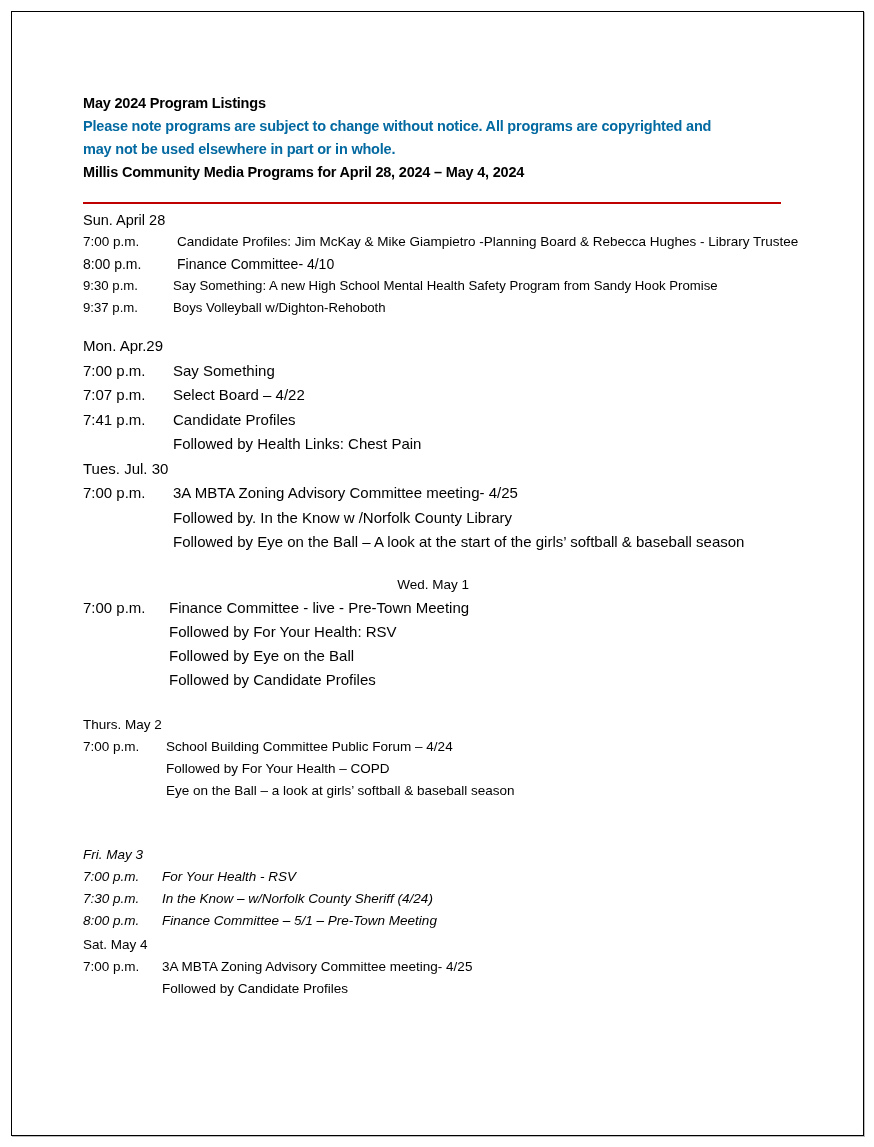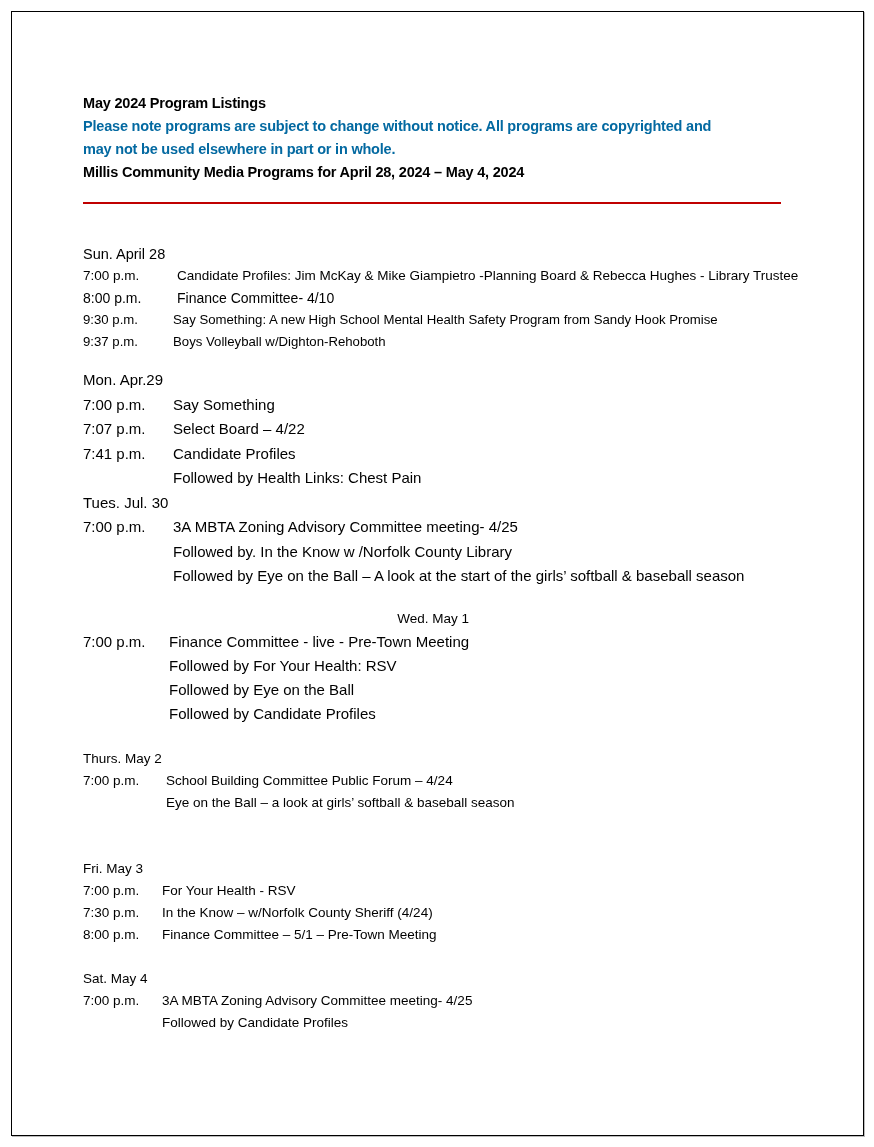--- a/index.html
+++ b/index.html
@@ -4,21 +4,21 @@
 <style>
   html, body { margin: 0; padding: 0; background: #ffffff; }
   body { width: 874px; height: 1147px; position: relative; overflow: hidden;
          font-family: "Liberation Sans", "DejaVu Sans", sans-serif; color: #000; }
   .page-border { position: absolute; left: 11px; top: 11px; width: 853px; height: 1125px;
                  border: 1px solid #000; box-shadow: 1px 1px 0 #bbb; box-sizing: border-box; }
   .content { position: absolute; left: 83px; top: 92px; width: 790px; }
   .hdr { font-weight: bold; font-size: 14.5px; line-height: 23px; white-space: nowrap; letter-spacing: -0.2px; }
   .hdr.red { color: #0369a1; }
   .rule { position: absolute; left: 83px; top: 202px; width: 698px; height: 2px; background: #c00000; }
-  .block { position: absolute; left: 83px; white-space: nowrap; margin-top: 34px; }
+  .block { position: absolute; left: 83px; white-space: nowrap; }
   .day { font-size: 14px; line-height: 22px; }
   .row { display: flex; line-height: 22px; }
   .time { display: inline-block; }
   .prog { display: inline-block; }
   .s15 { font-size: 15px; line-height: 24.5px; }
   .s14 { font-size: 14px; line-height: 22px; }
   .s13 { font-size: 13.2px; line-height: 22px; }
   .s13b { font-size: 13.5px; line-height: 22px; }
 </style>
 </head>
@@ -109,25 +109,29 @@
 </div>
 
 <div class="block s13b" style="top:714px;">
   <div>Thurs. May 2</div>
   <div class="row">
     <span class="time" style="width:83px">7:00 p.m.</span>
     <span class="prog">School Building Committee Public Forum – 4/24</span>
   </div>
   <div class="row">
     <span class="time" style="width:83px"></span>
+    <span class="prog">Followed by For Your Health – COPD</span>
+  </div>
+  <div class="row">
+    <span class="time" style="width:83px"></span>
     <span class="prog">Eye on the Ball – a look at girls’ softball &amp; baseball season</span>
   </div>
 </div>
 
-<div class="block s13b" style="top:824px;">
+<div class="block s13b" style="top:844px;font-style:italic;">
   <div>Fri. May 3</div>
   <div class="row">
     <span class="time" style="width:79px">7:00 p.m.</span>
     <span class="prog">For Your Health - RSV</span>
   </div>
   <div class="row">
     <span class="time" style="width:79px">7:30 p.m.</span>
     <span class="prog">In the Know – w/Norfolk County Sheriff (4/24)</span>
   </div>
   <div class="row">

